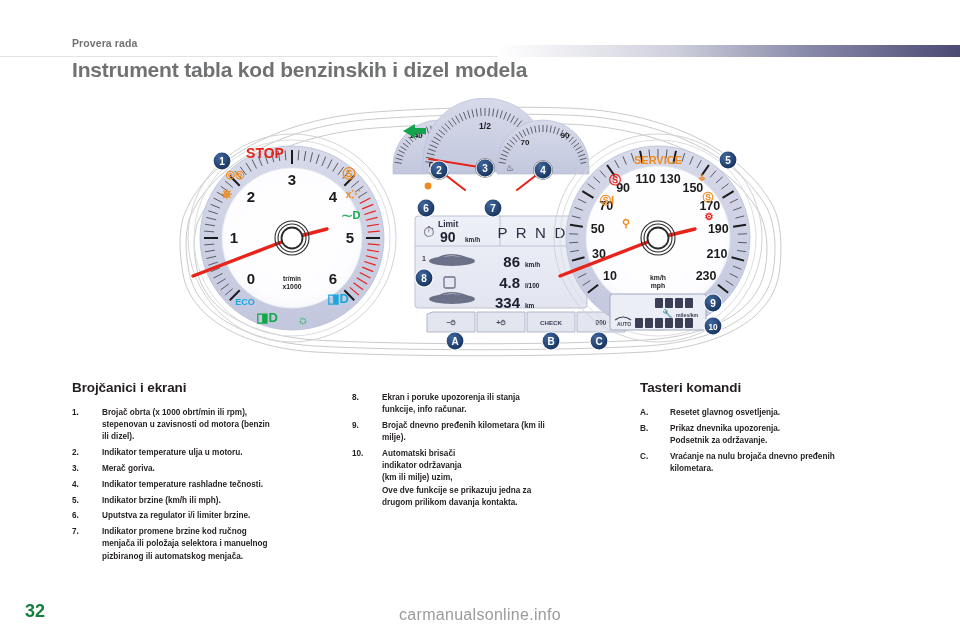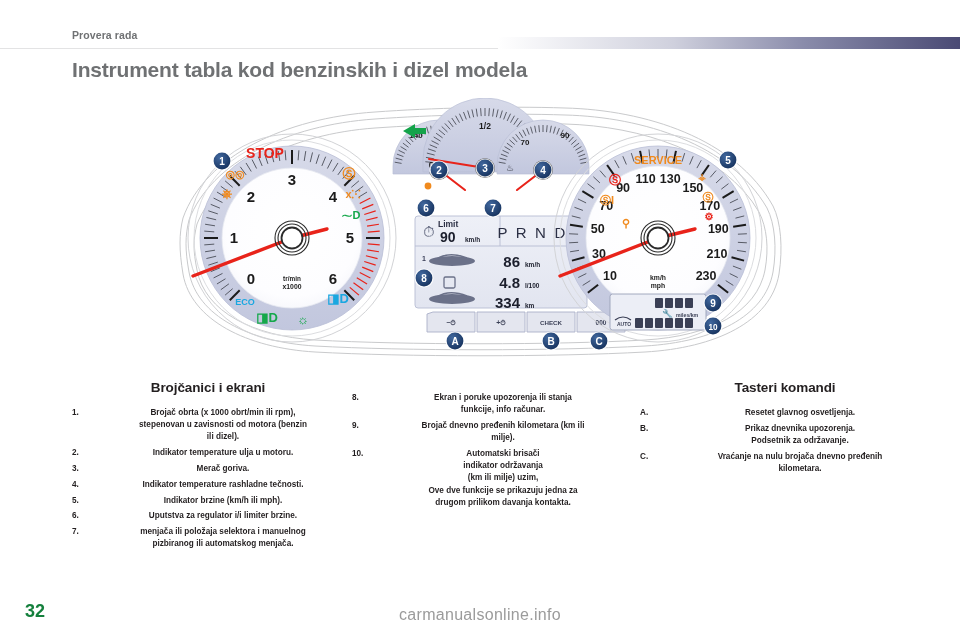--- a/index.html
+++ b/index.html
@@ -6,21 +6,21 @@
   html, body { margin:0; padding:0; }
   body {
     width:960px; height:640px; overflow:hidden;
     background:#ffffff;
     font-family:"Liberation Sans", sans-serif;
     position:relative;
   }
 
   
   #header-bar {
-    position:absolute; left:0; top:8px; width:792px; height:44px;
+    position:absolute; left:0; top:16px; width:792px; height:44px;
   }
   #chapter-label {
     position:absolute; left:72px; top:21px;
     font-size:10.5px; font-weight:bold; color:#6f7173;
     letter-spacing:0.1px;
   }
   #header-rule {
     position:absolute; left:0; top:40px; width:960px; height:1px;
     background:#e3e3e4;
   }
@@ -38,21 +38,21 @@
   }
 
   
   #illustration {
     position:absolute; left:175px; top:98px; width:610px; height:262px;
     background:#ffffff;
   }
   #cluster-svg { display:block; }
 
   
-  .col { position:absolute; top:380px;text-align:center; }
+  .col { position:absolute; top:380px; }
   #col-left   { left:72px;  width:272px; }
   #col-mid    { left:352px; width:272px; }
   #col-right  { left:640px; width:290px; }
 
   .col-head {
     font-size:13.5px; font-weight:bold; color:#231f20;
     margin:0 0 12px 0; letter-spacing:-0.1px;
   }
   .olist { list-style:none; margin:0; padding:0; }
   .olist li {
@@ -634,20 +634,21 @@
       <li>
         <span class="mk">5.</span>
         <span class="ln">Indikator brzine (km/h ili mph).</span>
       </li>
       <li>
         <span class="mk">6.</span>
         <span class="ln">Uputstva za regulator i/i limiter brzine.</span>
       </li>
       <li>
         <span class="mk">7.</span>
+        <span class="ln">Indikator promene brzine kod ručnog</span>
         <span class="ln">menjača ili položaja selektora i manuelnog</span>
         <span class="ln">pizbiranog ili automatskog menjača.</span>
       </li>
     </ol>
 </div>
 
 <div class="col" id="col-mid">
   <div class="col-head" style="visibility:hidden"></div>
   <ol class="olist" id="list-mid">
       <li>

